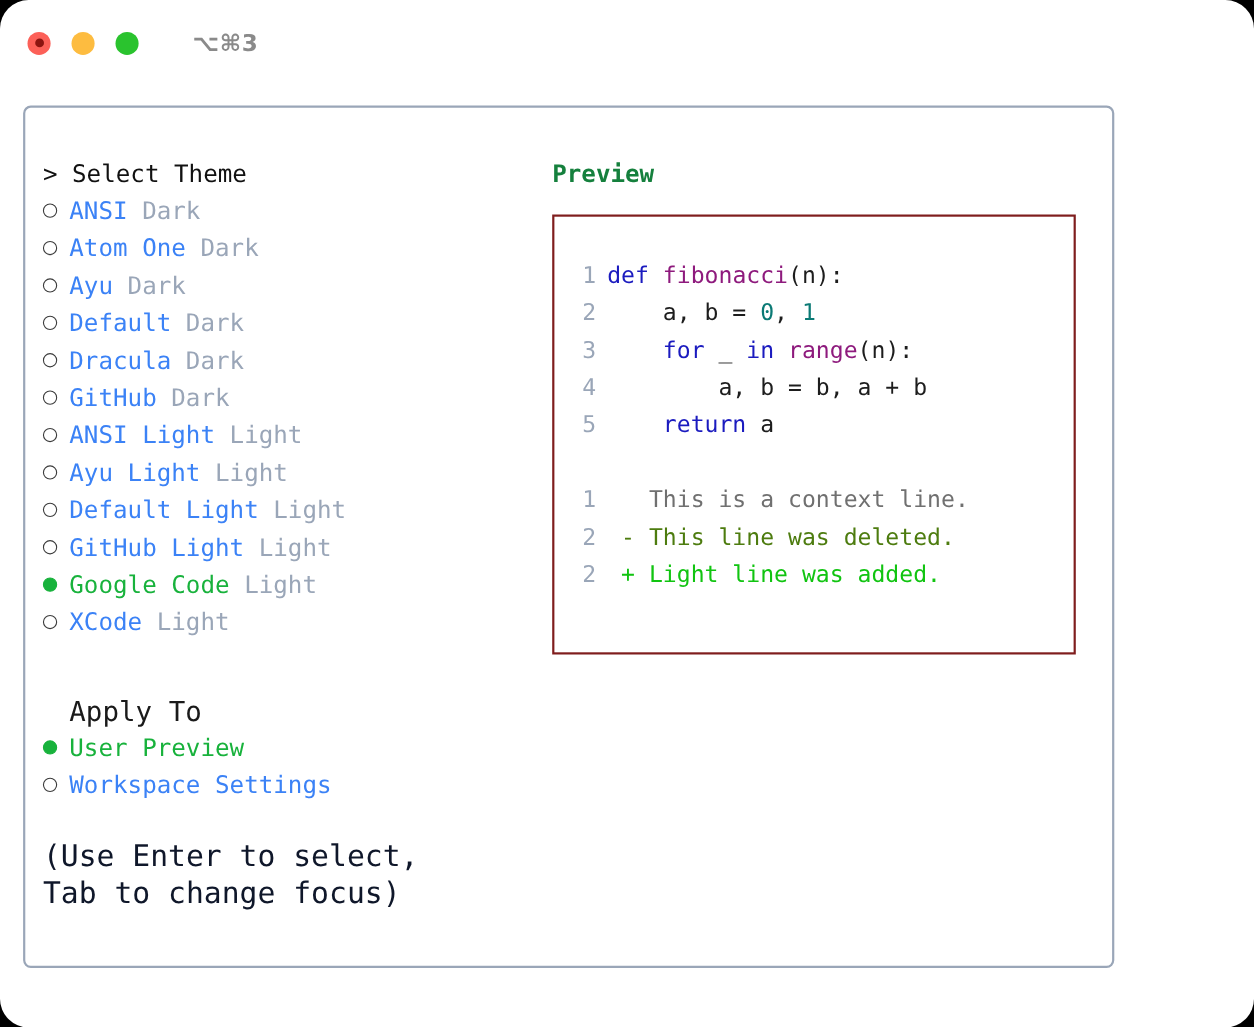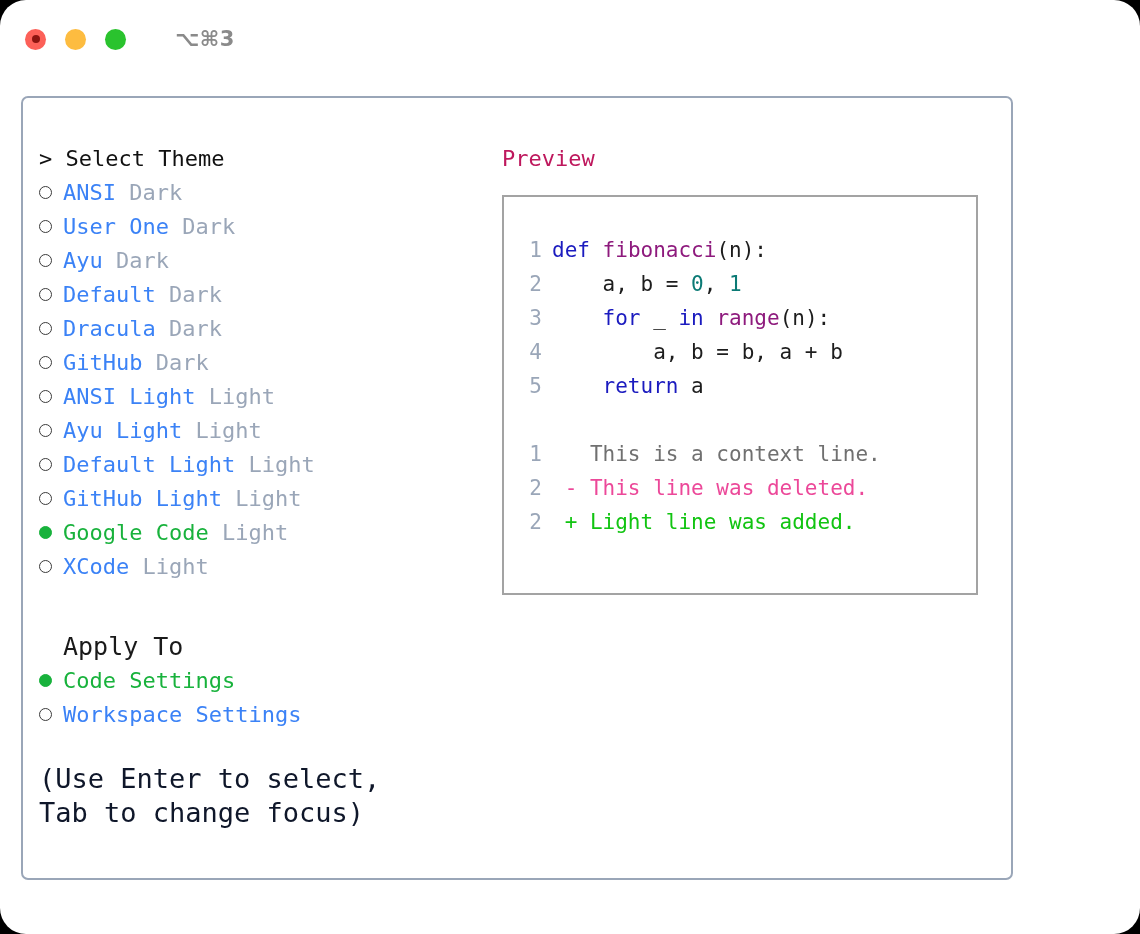--- a/index.html
+++ b/index.html
@@ -152,28 +152,28 @@
     line-height: 34px;
     color: #0f172a;
     white-space: pre-wrap;
     width: 400px;
   }
 
   
   .preview-title {
     font-size: 22px;
     line-height: 34px;
-    color: #be185d;
-    font-weight: normal;
+    color: #15803d;
+    font-weight: bold;
   }
   .preview-box {
     margin-top: 19px;
     width: 476px;
     height: 400px;
-    border: 2px solid #a3a3a3;
+    border: 2px solid #7f1d1d;
     box-sizing: border-box;
     background: #ffffff;
     padding: 36px 0 0 17px;
   }
   .code-line {
     font-size: 21px;
     line-height: 34px;
     white-space: pre;
     color: #1d1d1d;
   }
@@ -182,21 +182,21 @@
     display: inline-block;
     width: 21px;
     text-align: right;
     margin-right: 10px;
   }
   .kw   { color: #1b1bbf; }
   .fn   { color: #8e1a7d; }
   .num  { color: #0b7a75; }
   .pln  { color: #1d1d1d; }
   .ctx  { color: #707070; }
-  .del  { color: #ec4899; }
+  .del  { color: #4d7c0f; }
   .add  { color: #11c411; }
   .blank-line { height: 34px; }
 </style>
 </head>
 <body>
 
 <div class="window">
 
   <div class="titlebar">
     <div class="lights">
@@ -207,38 +207,38 @@
     <div class="shortcut">⌥⌘3</div>
   </div>
 
   <div class="panel">
     <div class="cols">
 
       <div class="left-col">
         <div class="hdr"><span class="caret">&gt; </span><span>Select Theme</span></div>
         <div id="theme-list">
             <div class="opt"><span class="bullet"><span class="marker off"></span></span><span class="lbl">ANSI</span><span class="tag"> Dark</span></div>
-            <div class="opt"><span class="bullet"><span class="marker off"></span></span><span class="lbl">User One</span><span class="tag"> Dark</span></div>
+            <div class="opt"><span class="bullet"><span class="marker off"></span></span><span class="lbl">Atom One</span><span class="tag"> Dark</span></div>
             <div class="opt"><span class="bullet"><span class="marker off"></span></span><span class="lbl">Ayu</span><span class="tag"> Dark</span></div>
             <div class="opt"><span class="bullet"><span class="marker off"></span></span><span class="lbl">Default</span><span class="tag"> Dark</span></div>
             <div class="opt"><span class="bullet"><span class="marker off"></span></span><span class="lbl">Dracula</span><span class="tag"> Dark</span></div>
             <div class="opt"><span class="bullet"><span class="marker off"></span></span><span class="lbl">GitHub</span><span class="tag"> Dark</span></div>
             <div class="opt"><span class="bullet"><span class="marker off"></span></span><span class="lbl">ANSI Light</span><span class="tag"> Light</span></div>
             <div class="opt"><span class="bullet"><span class="marker off"></span></span><span class="lbl">Ayu Light</span><span class="tag"> Light</span></div>
             <div class="opt"><span class="bullet"><span class="marker off"></span></span><span class="lbl">Default Light</span><span class="tag"> Light</span></div>
             <div class="opt"><span class="bullet"><span class="marker off"></span></span><span class="lbl">GitHub Light</span><span class="tag"> Light</span></div>
             <div class="opt sel"><span class="bullet"><span class="marker on"></span></span><span class="lbl">Google Code</span><span class="tag"> Light</span></div>
             <div class="opt"><span class="bullet"><span class="marker off"></span></span><span class="lbl">XCode</span><span class="tag"> Light</span></div>
           </div>
 
         <div class="spacer-lg"></div>
 
         <div class="group-hdr">Apply To</div>
         <div id="apply-list">
-            <div class="opt sel"><span class="bullet"><span class="marker on"></span></span><span class="lbl">Code Settings</span></div>
+            <div class="opt sel"><span class="bullet"><span class="marker on"></span></span><span class="lbl">User Preview</span></div>
             <div class="opt"><span class="bullet"><span class="marker off"></span></span><span class="lbl">Workspace Settings</span></div>
           </div>
 
         <div class="spacer-md"></div>
 
         <div class="hint">(Use Enter to select, Tab to change focus)</div>
       </div>
 
       <div class="right-col">
         <div class="preview-title">Preview</div>

